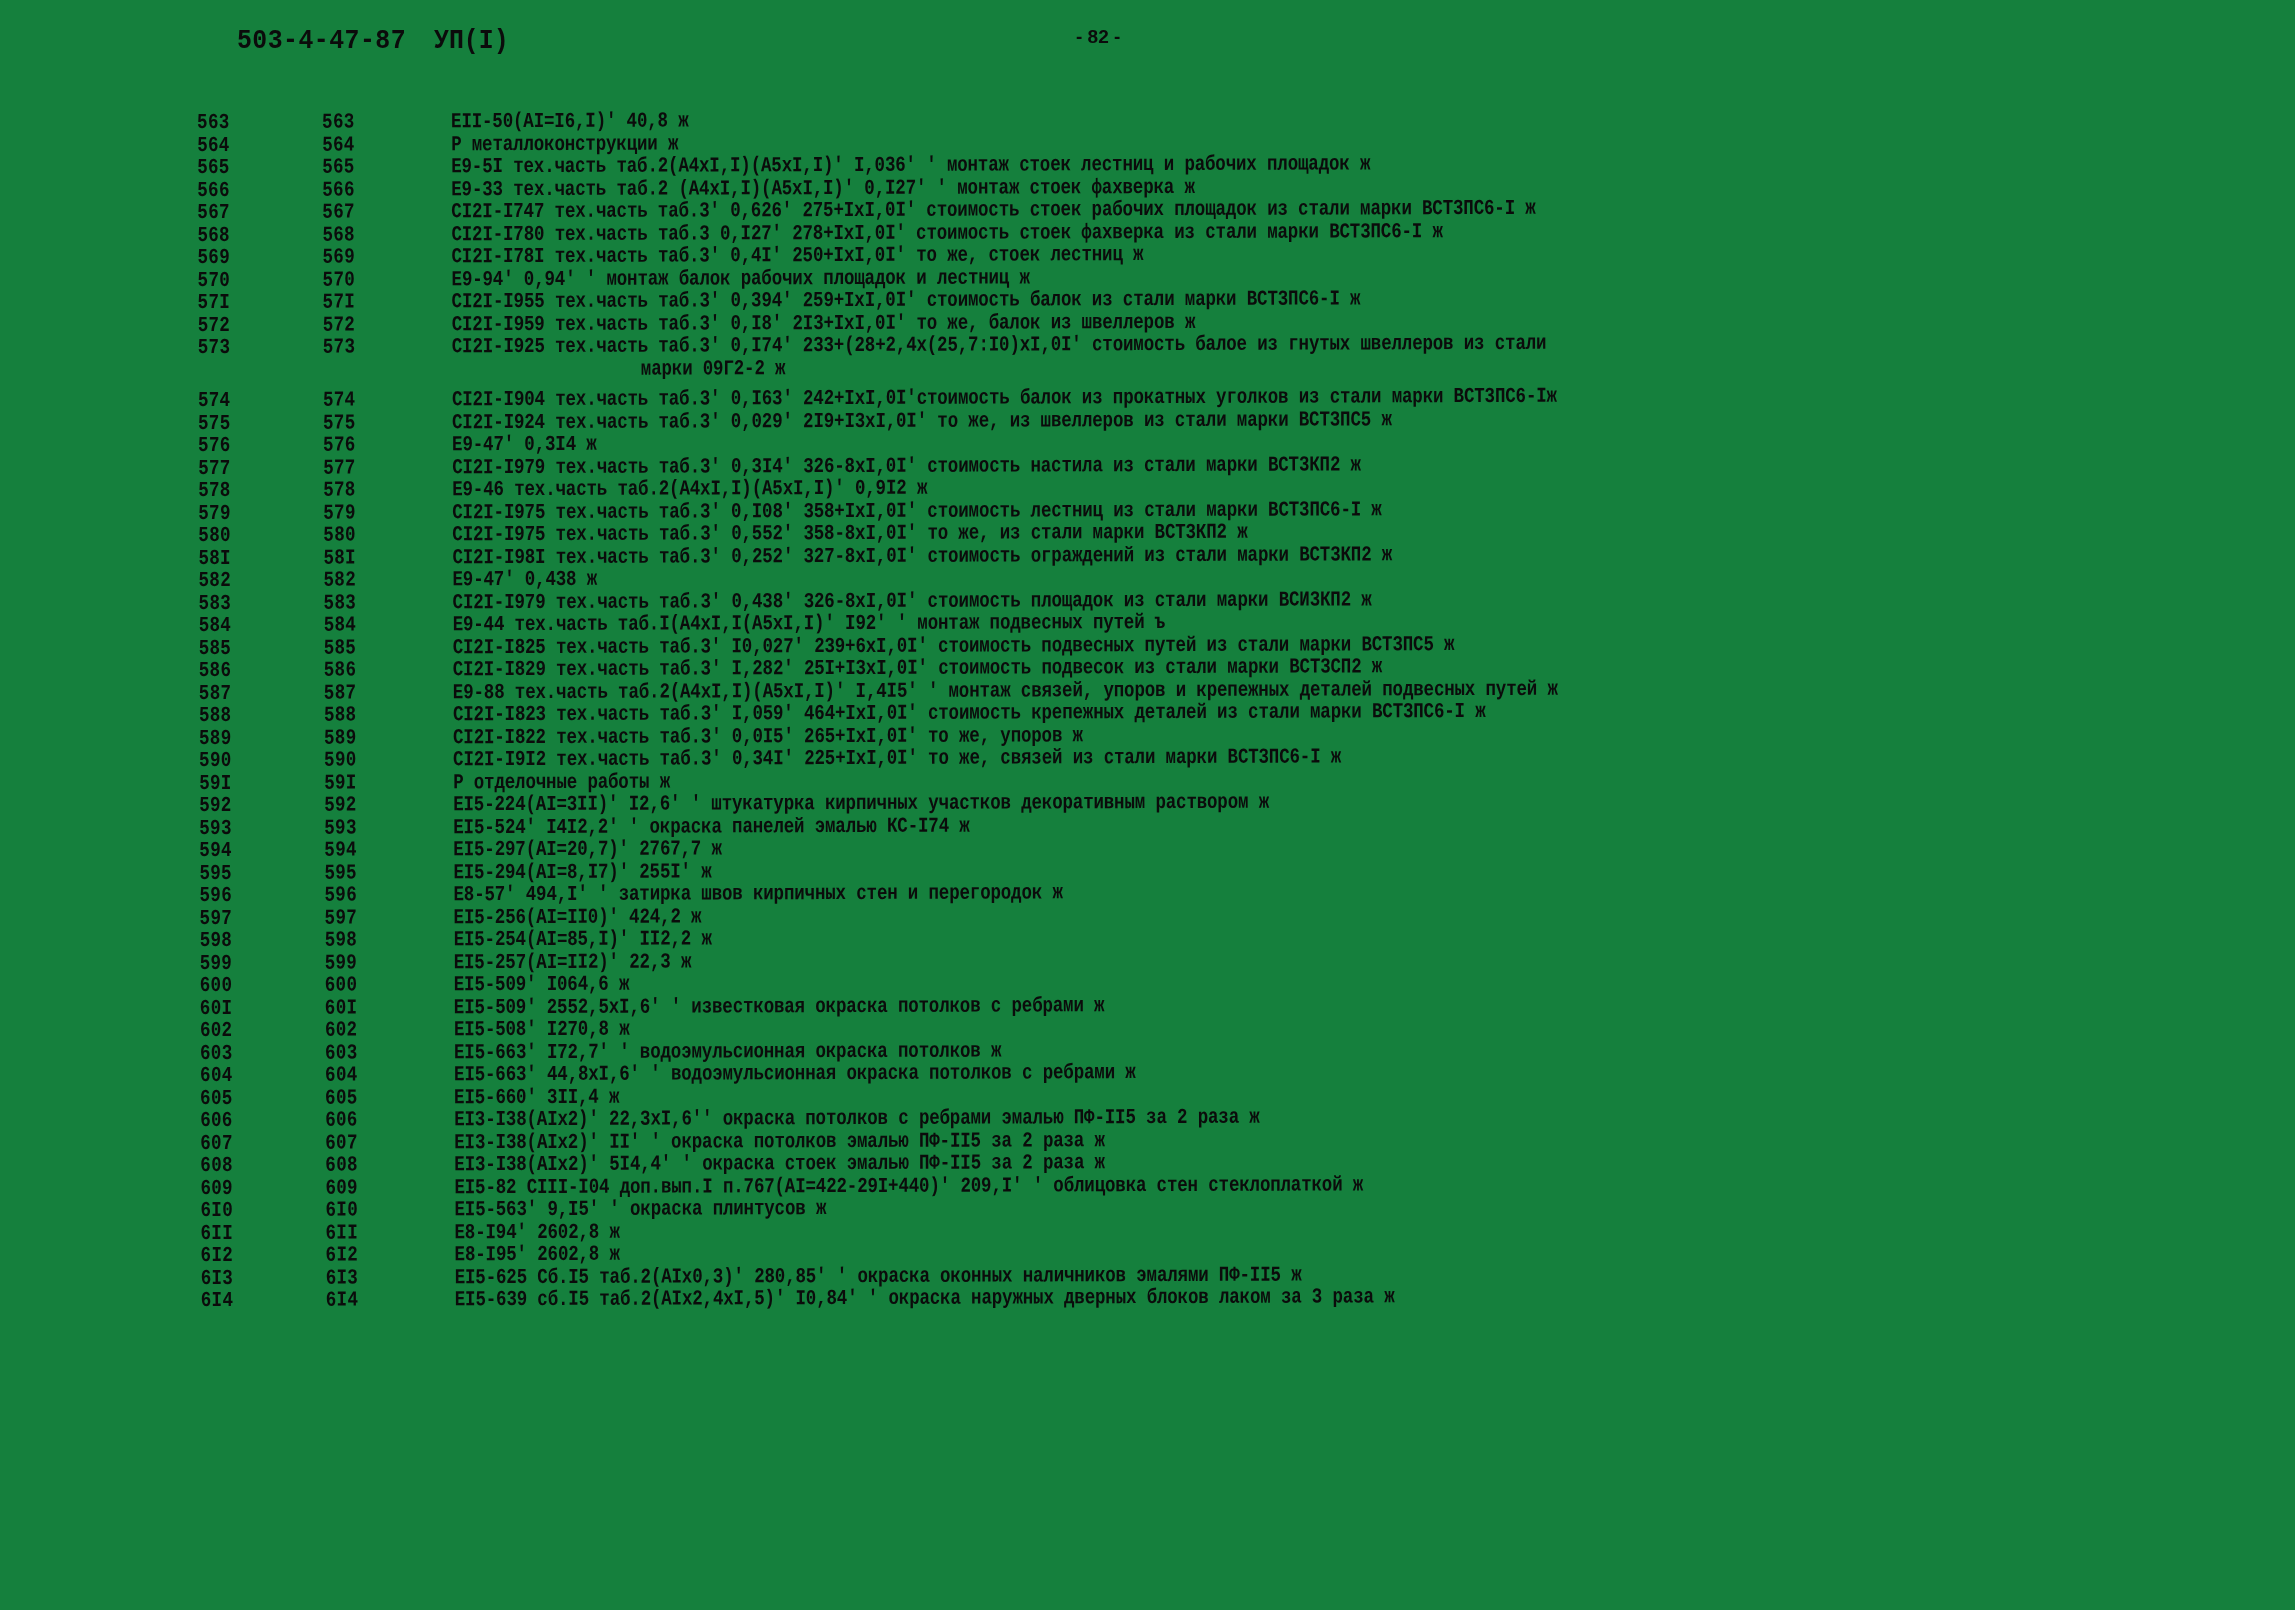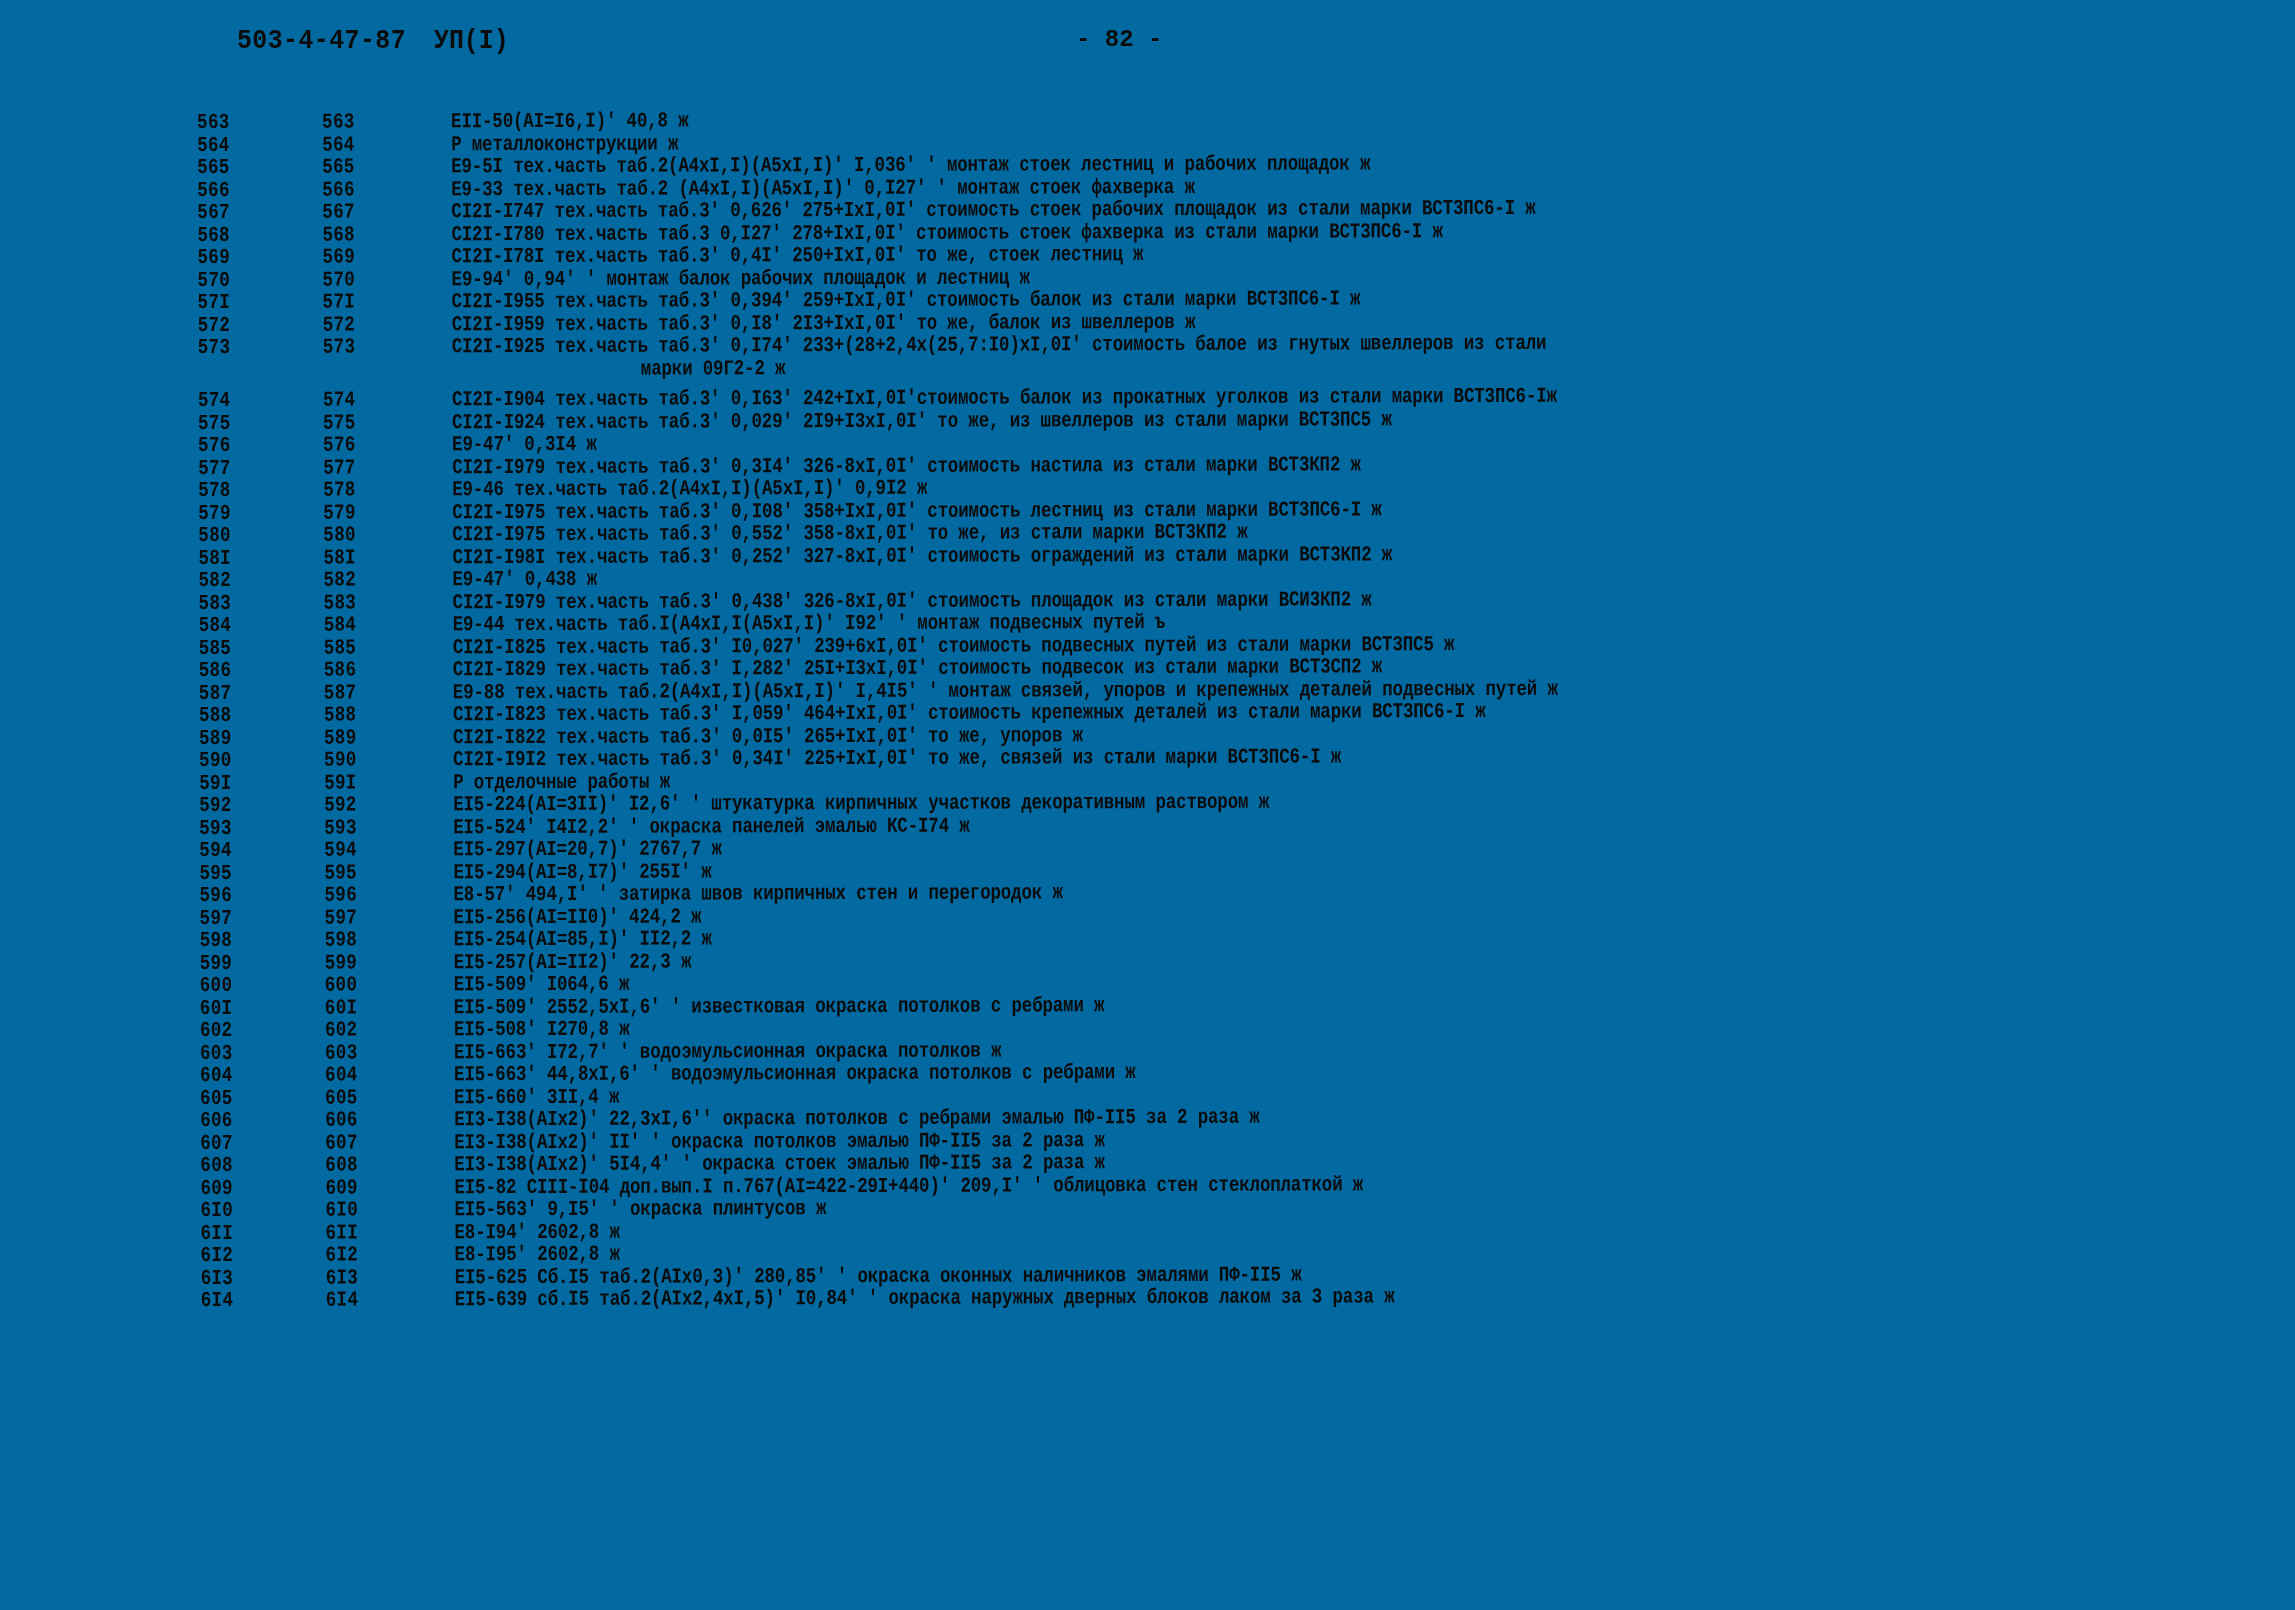--- a/index.html
+++ b/index.html
@@ -14,21 +14,21 @@
     position: relative;
     font-family: "Liberation Serif", "DejaVu Serif", serif;
     color: #0b0b0b;
     overflow: hidden;
   }
 
   
   #page {
     position: absolute;
     inset: 0;
-    background: #0369a1;
+    background: #15803d;
   }
 
   
   .header {
     position: absolute;
     top: 26px;
     left: 0;
     width: 100%;
     height: 56px;
   }
@@ -52,24 +52,24 @@
     font-weight: 700;
     white-space: pre;
     font-family: "Liberation Mono", "DejaVu Sans Mono", monospace;
     transform: scaleX(0.92);
     transform-origin: left top;
   }
   .page-number {
     position: absolute;
     left: 1076px;
     top: 0;
-    font-size: 24px;
+    font-size: 19px;
     font-weight: 700;
     white-space: pre;
-    font-family: Liberation Mono, monospace;
+    font-family: Liberation Sans, sans-serif;
   }
 
   
   .listing {
     position: absolute;
     left: 0;
     top: 110px;
     width: 2295px;
     
     transform: rotate(-0.18deg);

